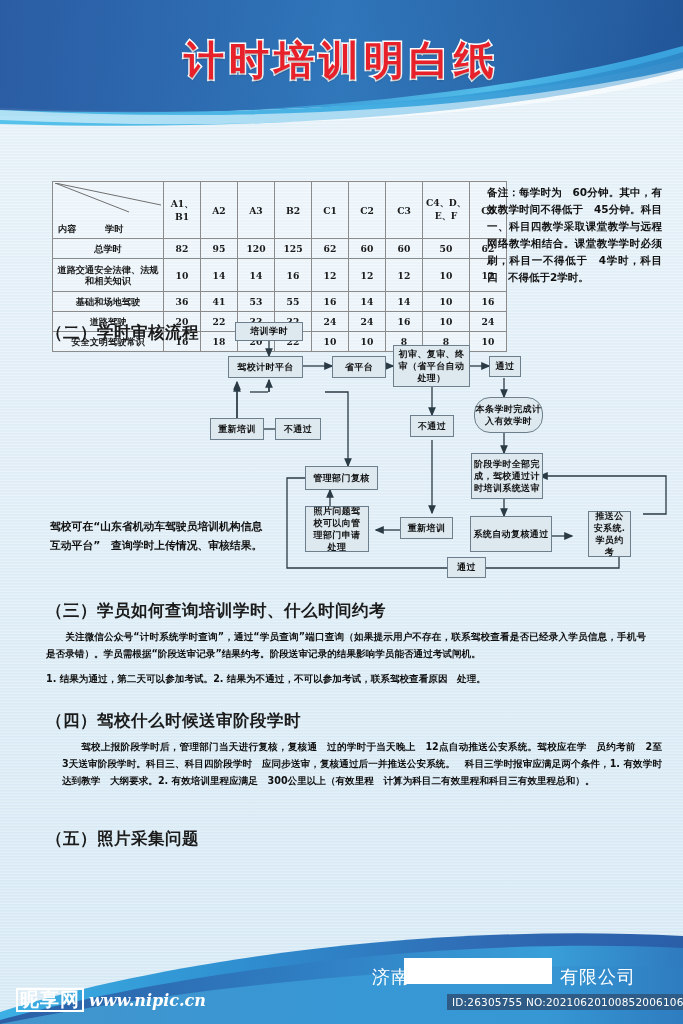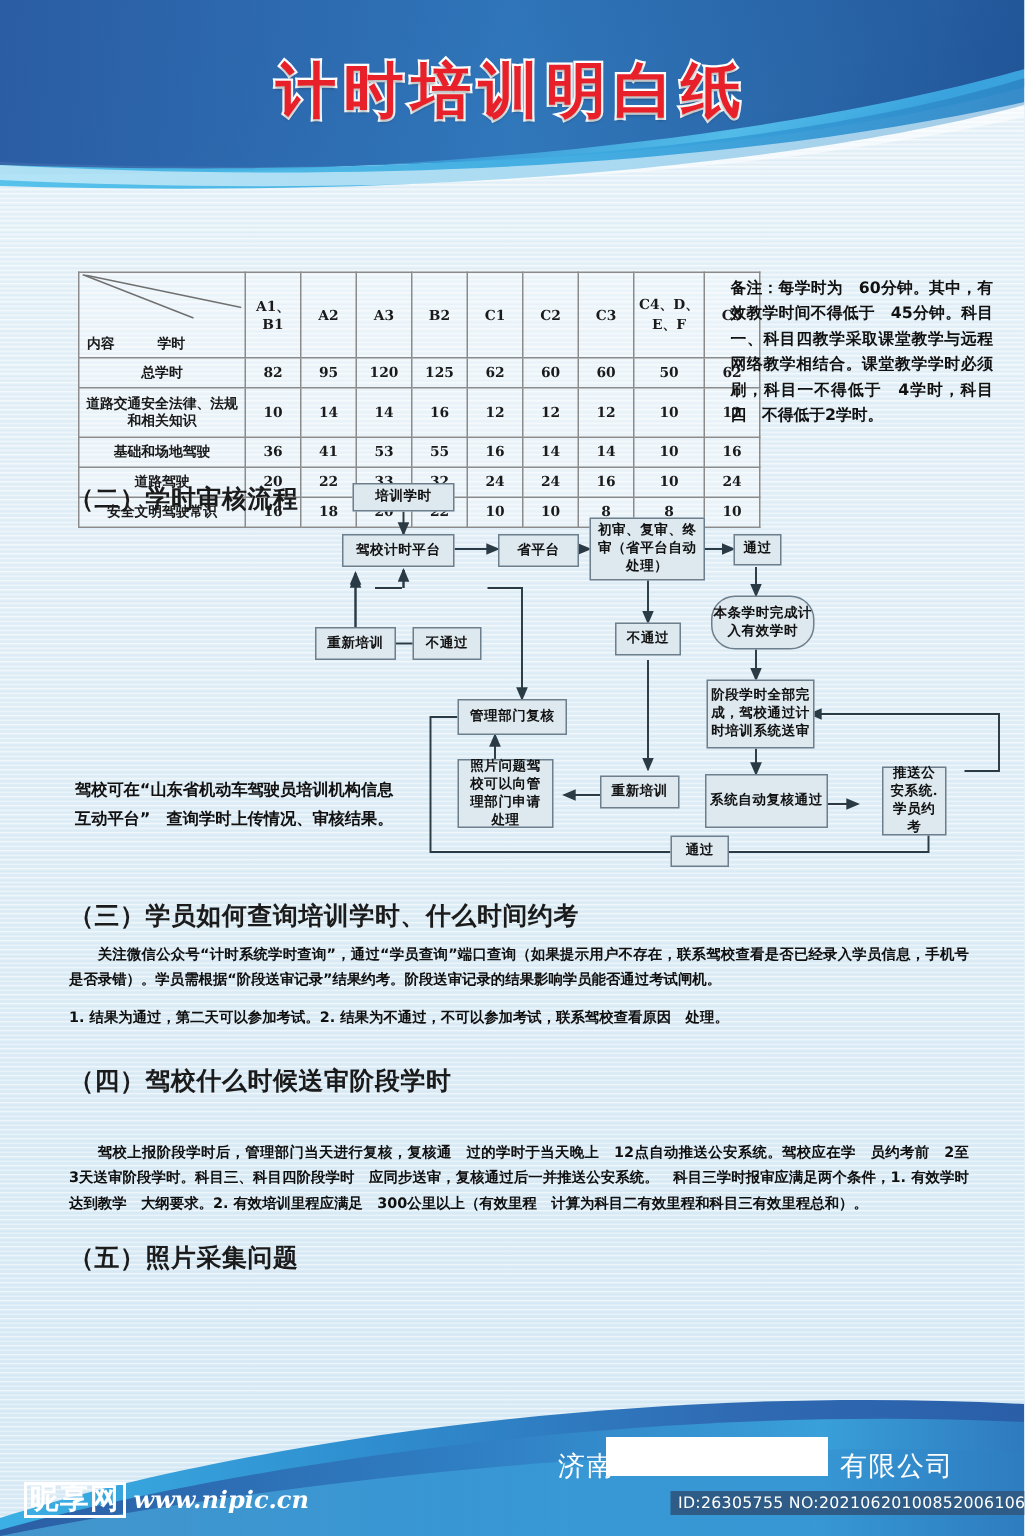--- a/index.html
+++ b/index.html
@@ -336,21 +336,21 @@
 
   <div class="plat-note">驾校可在“山东省机动车驾驶员培训机构信息互动平台”　查询学时上传情况、审核结果。</div>
 
   <div class="sec-h" style="left:46px;top:600px;">（三）学员如何查询培训学时、什么时间约考</div>
   <div class="para" style="top:628px;">
     <span class="ind"></span><span>关注微信公众号“计时系统学时查询”，通过“学员查询”端口查询（如果提示用户不存在，联系驾校查看是否已经录入学员信息，手机号是否录错）。学员需根据“阶段送审记录”结果约考。阶段送审记录的结果影响学员能否通过考试闸机。</span>
   </div>
   <div class="para" style="top:670px;">1. 结果为通过，第二天可以参加考试。2. 结果为不通过，不可以参加考试，联系驾校查看原因　处理。</div>
 
   <div class="sec-h" style="left:46px;top:710px;">（四）驾校什么时候送审阶段学时</div>
-  <div class="para" style="top:760px;">
+  <div class="para" style="top:738px;margin-left:16px;">
     <span class="ind"></span><span>驾校上报阶段学时后，管理部门当天进行复核，复核通　过的学时于当天晚上　12点自动推送公安系统。驾校应在学　员约考前　2至　3天送审阶段学时。科目三、科目四阶段学时　应同步送审，复核通过后一并推送公安系统。　科目三学时报审应满足两个条件，1. 有效学时达到教学　大纲要求。2. 有效培训里程应满足　300公里以上（有效里程　计算为科目二有效里程和科目三有效里程总和）。</span>
   </div>
 
   <div class="sec-h" style="left:46px;top:828px;">（五）照片采集问题</div>
 
   <div class="footer">
     <svg width="683" height="96" viewBox="0 0 683 96">
       <defs>
         <linearGradient id="gf1" x1="0" y1="0" x2="1" y2="0">
           <stop offset="0" stop-color="#3cb0e4"></stop>

